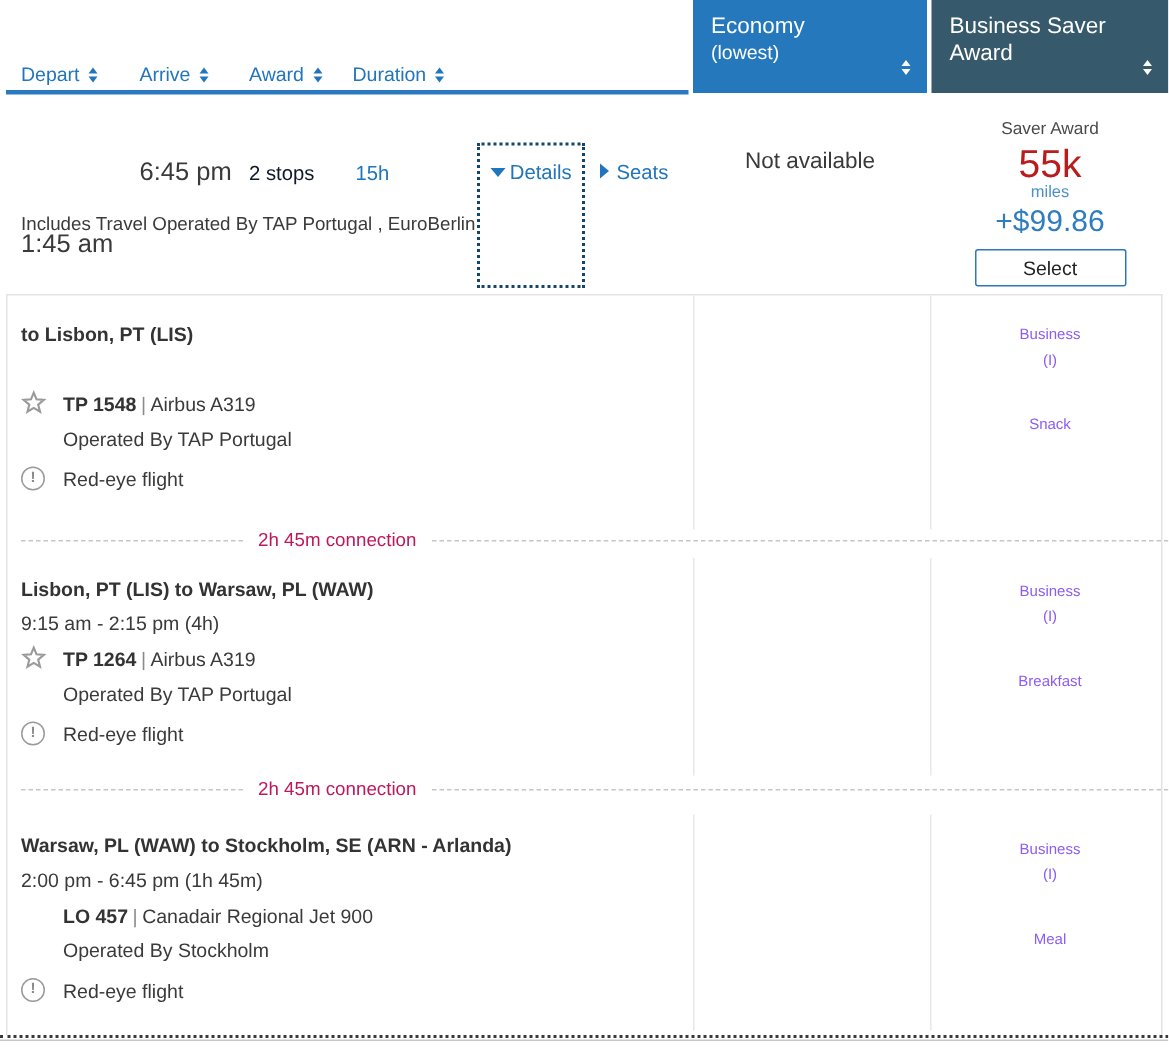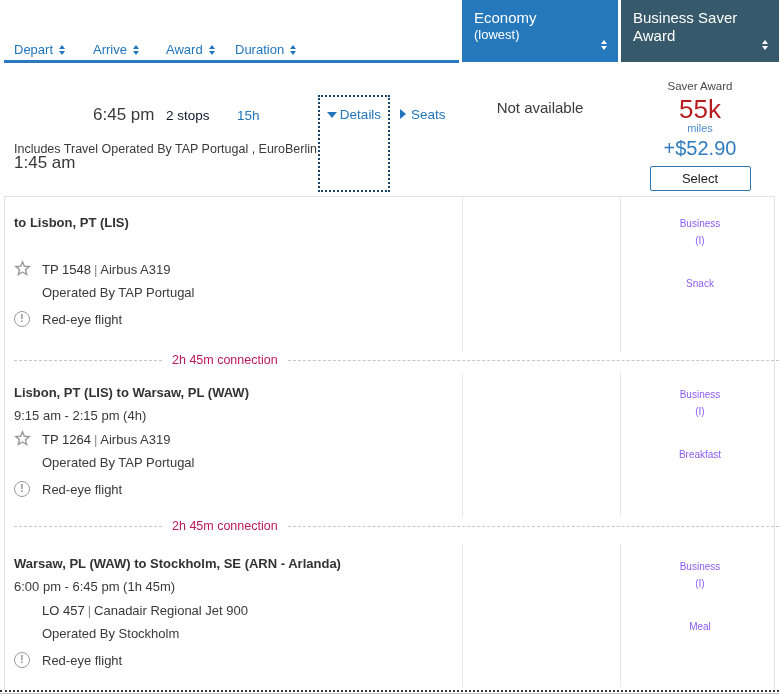--- a/index.html
+++ b/index.html
@@ -59,21 +59,21 @@
   .vd-a2 { left:462px; top:372px; height:145px; }
   .vd-b2 { left:620px; top:372px; height:145px; }
   .vd-a3 { left:462px; top:543px; height:144px; }
   .vd-b3 { left:620px; top:543px; height:144px; }
 
   .segment { position:absolute; left:14px; width:440px; height:118px; font-size:13px; color:#3a3a3a; }
   .seg-1 { top:215px; } .seg-2 { top:385px; } .seg-3 { top:556px; }
   .seg-route { position:absolute; top:0; left:0; font-weight:bold; font-size:13px; color:#333; }
   .seg-times { position:absolute; top:23px; left:0; }
   .seg-flightline { position:absolute; top:47px; left:0; padding-left:28px; }
-  .seg-flightline .flight-num { font-weight:normal; color:#333; }
+  .seg-flightline .flight-num { font-weight:bold; color:#333; }
   .seg-flightline .pipe { color:#8a8a8a; padding:0 3px; }
   .seg-operated { position:absolute; top:70px; left:28px; }
   .seg-warning { position:absolute; top:97px; left:0; padding-left:28px; }
 
   .star-icon { position:absolute; left:0; top:-2px; width:17px; height:17px; color:#9a9a9a; }
   .warn-icon { position:absolute; left:0; top:-1px; width:16px; height:16px; border:1.5px solid #9a9a9a; border-radius:50%; color:#8a8a8a; font-size:10px; font-weight:bold; text-align:center; line-height:13px; }
 
   .cabin-cell { position:absolute; left:621px; width:158px; text-align:center; font-size:10px; color:#8b5cf6; }
   .cab-1 { top:215px; } .cab-2 { top:386px; } .cab-3 { top:558px; }
   .cabin-name { line-height:17px; }
@@ -152,21 +152,21 @@
     <span class="details-btn"><span class="caret-down"></span><span>Details</span></span>
   </div>
   <span class="seats-btn"><span class="caret-right"></span><span>Seats</span></span>
 
   <div class="econ-status">Not available</div>
 
   <div class="award-cell">
     <div class="award-type">Saver Award</div>
     <div class="award-miles">55k</div>
     <div class="award-unit">miles</div>
-    <div class="award-cash">+$52.90</div>
+    <div class="award-cash">+$99.86</div>
     <button class="select-btn">Select</button>
   </div>
 
   <div class="panel-box"></div>
   <div class="v-div vd-a1"></div>
   <div class="v-div vd-b1"></div>
   <div class="v-div vd-a2"></div>
   <div class="v-div vd-b2"></div>
   <div class="v-div vd-a3"></div>
   <div class="v-div vd-b3"></div>
@@ -223,21 +223,21 @@
   </div>
 
   <div class="connection conn-2">
     <span class="conn-dash-l"></span>
     <span class="conn-label">2h 45m connection</span>
     <span class="conn-dash-r"></span>
   </div>
 
   <div class="segment seg-3">
     <div class="seg-route">Warsaw, PL (WAW) to Stockholm, SE (ARN - Arlanda)</div>
-    <div class="seg-times">6:00 pm - 6:45 pm (1h 45m)</div>
+    <div class="seg-times">2:00 pm - 6:45 pm (1h 45m)</div>
     <div class="seg-flightline">
       <span class="flight-num">LO 457</span><span class="pipe">|</span><span>Canadair Regional Jet 900</span>
     </div>
     <div class="seg-operated">Operated By Stockholm</div>
     <div class="seg-warning">
       <span class="warn-icon">!</span>
       <span>Red-eye flight</span>
     </div>
   </div>
   <div class="cabin-cell cab-3">

